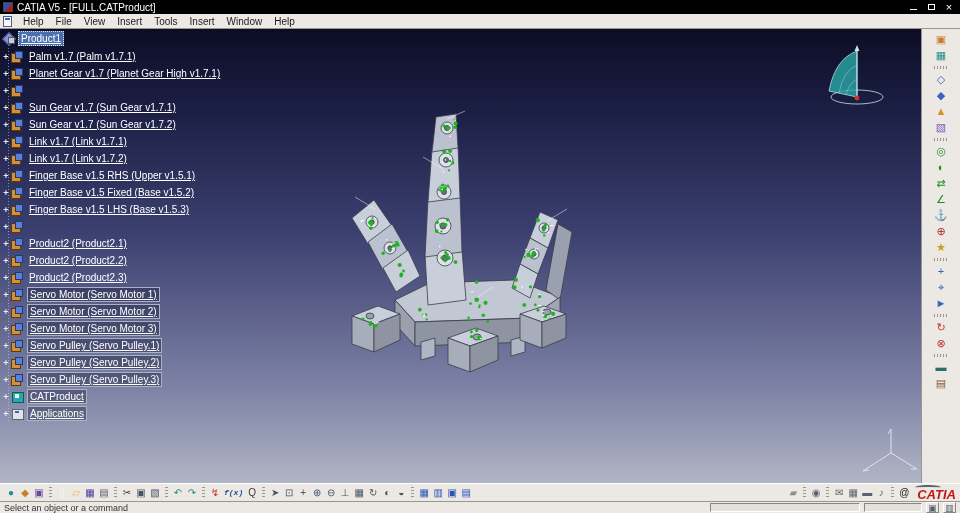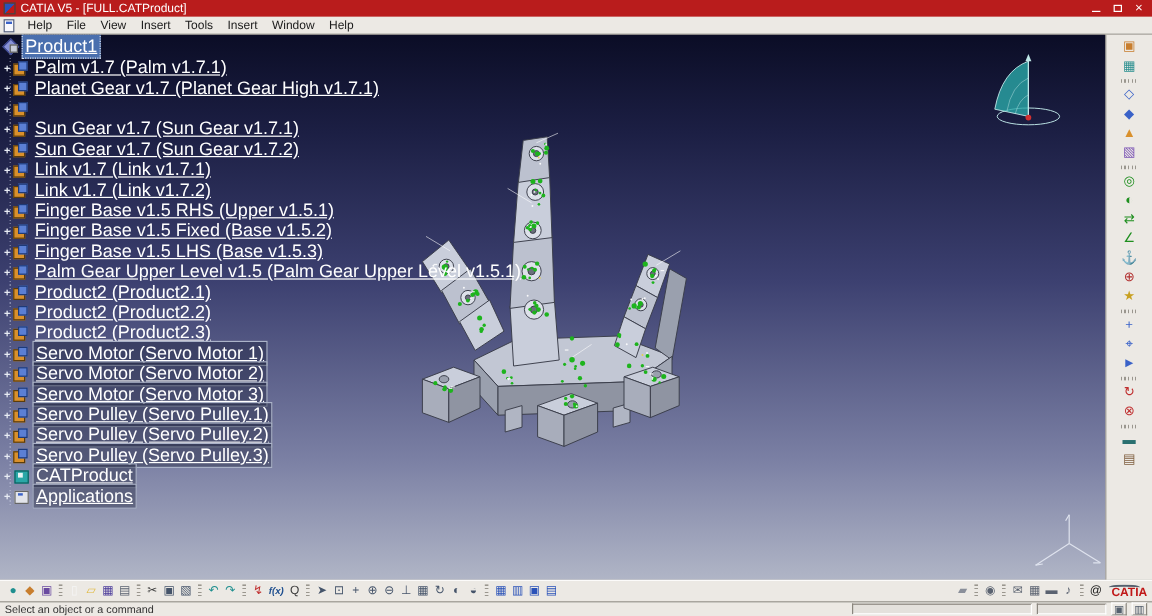--- a/index.html
+++ b/index.html
@@ -1,20 +1,20 @@
 <!DOCTYPE html>
 <html><head>
 <meta charset="utf-8">
 <style>
   * { margin:0; padding:0; box-sizing:border-box; }
   html,body { width:960px; height:513px; overflow:hidden; background:#ece9e4;
               font-family:"Liberation Sans", sans-serif; }
 
   
-  .titlebar { height:14px; background:#b91c1c; color:#fff; display:flex; align-items:center;
+  .titlebar { height:14px; background:#000000; color:#fff; display:flex; align-items:center;
               font-size:10px; padding:0 3px; }
   .app-icon { width:10px; height:10px; background:linear-gradient(135deg,#2a52b8 55%,#c01818 55%);
               border:1px solid #444; margin-right:4px; flex:0 0 10px; }
   .title-text { flex:1; white-space:nowrap; overflow:hidden; }
   .win-btn { width:16px; height:12px; display:flex; align-items:center; justify-content:center;
              margin-left:2px; cursor:default; }
   .glyph-min { width:7px; height:1px; background:#fff; margin-top:5px; }
   .glyph-max { width:7px; height:6px; border:1px solid #fff; }
   .glyph-close { color:#fff; font-size:11px; line-height:10px; }
 
@@ -42,21 +42,21 @@
   .tree-icon { width:13px; height:11px; display:inline-block; position:relative; flex:0 0 13px; margin-right:3px; }
   .tree-icon::before, .tree-icon::after { content:""; position:absolute; }
   .tree-icon.component::before { left:0; top:2px; width:8px; height:8px; background:#d9902c; border:1px solid #5a3c0c; }
   .tree-icon.component::after  { right:1px; top:0; width:6px; height:6px; background:#5b7fd4; border:1px solid #1e3a78; }
   .tree-icon.assembly::before  { left:2px; top:1px; width:8px; height:8px; background:#8892d8; border:1px solid #3a4490; transform:rotate(45deg); }
   .tree-icon.assembly::after   { right:0; bottom:0; width:5px; height:5px; background:#c8ccd8; border:1px solid #555; }
   .tree-icon.constraints::before { left:1px; top:1px; width:10px; height:9px; background:#2aa7a7; border:1px solid #0c5c5c; }
   .tree-icon.constraints::after  { left:4px; top:3px; width:4px; height:4px; background:#e8f4f4; }
   .tree-icon.applications::before { left:1px; top:1px; width:10px; height:9px; background:#e2e4ea; border:1px solid #666; }
   .tree-icon.applications::after  { left:4px; top:3px; width:4px; height:2px; background:#3a62c8; }
-  .tree-label { font-size:15px; color:#fff; text-decoration:underline; padding:1px 2px;
+  .tree-label { font-size:10px; color:#fff; text-decoration:underline; padding:1px 2px;
                 white-space:nowrap; cursor:default; }
   .tree-label.boxed { border:1px solid #aab2c8; background:rgba(26,30,56,.4); }
   .tree-label.selected { background:#4a6fae; border:1px dotted #e0e6f0; }
 
   .model-wrap { position:absolute; left:325px; top:80px; width:300px; height:320px; }
   .compass-wrap { position:absolute; left:815px; top:12px; width:80px; height:70px; }
   .axis-wrap { position:absolute; left:855px; top:396px; width:70px; height:58px; }
 
   
   .right-toolbar { width:39px; background:#ece9e4; border-left:1px solid #9a968e;
@@ -67,21 +67,21 @@
 
   
   .bottombar { height:18px; background:#ece9e4; border-top:1px solid #fff;
     box-shadow:0 -1px 0 #9a968e; display:flex; align-items:center; padding:0 4px; }
   .bottombar .tb { width:14px; height:14px; font-size:10px; line-height:14px; text-align:center;
                    cursor:pointer; flex:0 0 auto; }
   .bottombar .tb.wide { width:auto; padding:0 2px; font-style:italic; font-size:8px; font-weight:bold; }
   .bottombar .grip { width:3px; height:12px; margin:0 3px; flex:0 0 3px;
     background:repeating-linear-gradient(180deg,#9a968e 0 1px, transparent 1px 3px); }
   .bb-spacer { flex:1; }
-  .catia-logo { font-size:10px; font-weight:bold; color:#c01818;
+  .catia-logo { font-size:13px; font-weight:bold; font-style:italic; color:#c01818;
                 margin-left:6px; position:relative; padding-top:3px; }
   .catia-logo::before { content:""; position:absolute; left:-2px; top:1px; width:26px; height:3px;
                 border-top:2px solid #55606e; border-radius:50%; }
 
   
   .statusbar { height:12px; background:#ece9e4; border-top:1px solid #9a968e;
     display:flex; align-items:center; font-size:9px; color:#333; padding:0 4px; gap:4px; }
   .status-msg { white-space:nowrap; }
   .status-spacer { flex:1; }
   .status-field { height:9px; background:#e4e1dc; border:1px solid;
@@ -177,21 +177,20 @@
             <span class="tree-label">Finger Base v1.5 Fixed (Base v1.5.2)</span>
           </div>
           <div class="tree-row">
             <span class="expander">+</span>
             <span class="tree-icon component"></span>
             <span class="tree-label">Finger Base v1.5 LHS (Base v1.5.3)</span>
           </div>
           <div class="tree-row">
             <span class="expander">+</span>
             <span class="tree-icon component"></span>
-            <span class="tree-label">Palm Gear Upper Level v1.5 (Palm Gear Upper Level v1.5.1)</span>
           </div>
           <div class="tree-row">
             <span class="expander">+</span>
             <span class="tree-icon component"></span>
             <span class="tree-label">Product2 (Product2.1)</span>
           </div>
           <div class="tree-row">
             <span class="expander">+</span>
             <span class="tree-icon component"></span>
             <span class="tree-label">Product2 (Product2.2)</span>
@@ -507,21 +506,21 @@
       <span class="tb" style="color: rgb(90, 98, 112);">▤</span>
       <span class="grip"></span>
       <span class="tb" style="color: rgb(58, 58, 58);">✂</span>
       <span class="tb" style="color: rgb(69, 84, 106);">▣</span>
       <span class="tb" style="color: rgb(69, 84, 106);">▧</span>
       <span class="grip"></span>
       <span class="tb" style="color: rgb(31, 143, 143);">↶</span>
       <span class="tb" style="color: rgb(31, 143, 143);">↷</span>
       <span class="grip"></span>
       <span class="tb" style="color: rgb(192, 48, 48);">↯</span>
-      <span class="tb wide" style="color: rgb(31, 79, 143);">f(x)</span>
+      <span class="tb wide" style="color: rgb(31, 79, 143); font-family: Liberation Mono, monospace;">f(x)</span>
       <span class="tb" style="color: rgb(58, 58, 58);">Q</span>
       <span class="grip"></span>
       <span class="tb" style="color: rgb(69, 84, 106);">➤</span>
       <span class="tb" style="color: rgb(69, 84, 106);">⊡</span>
       <span class="tb" style="color: rgb(69, 84, 106);">+</span>
       <span class="tb" style="color: rgb(69, 84, 106);">⊕</span>
       <span class="tb" style="color: rgb(69, 84, 106);">⊖</span>
       <span class="tb" style="color: rgb(69, 84, 106);">⊥</span>
       <span class="tb" style="color: rgb(69, 84, 106);">▦</span>
       <span class="tb" style="color: rgb(69, 84, 106);">↻</span>

